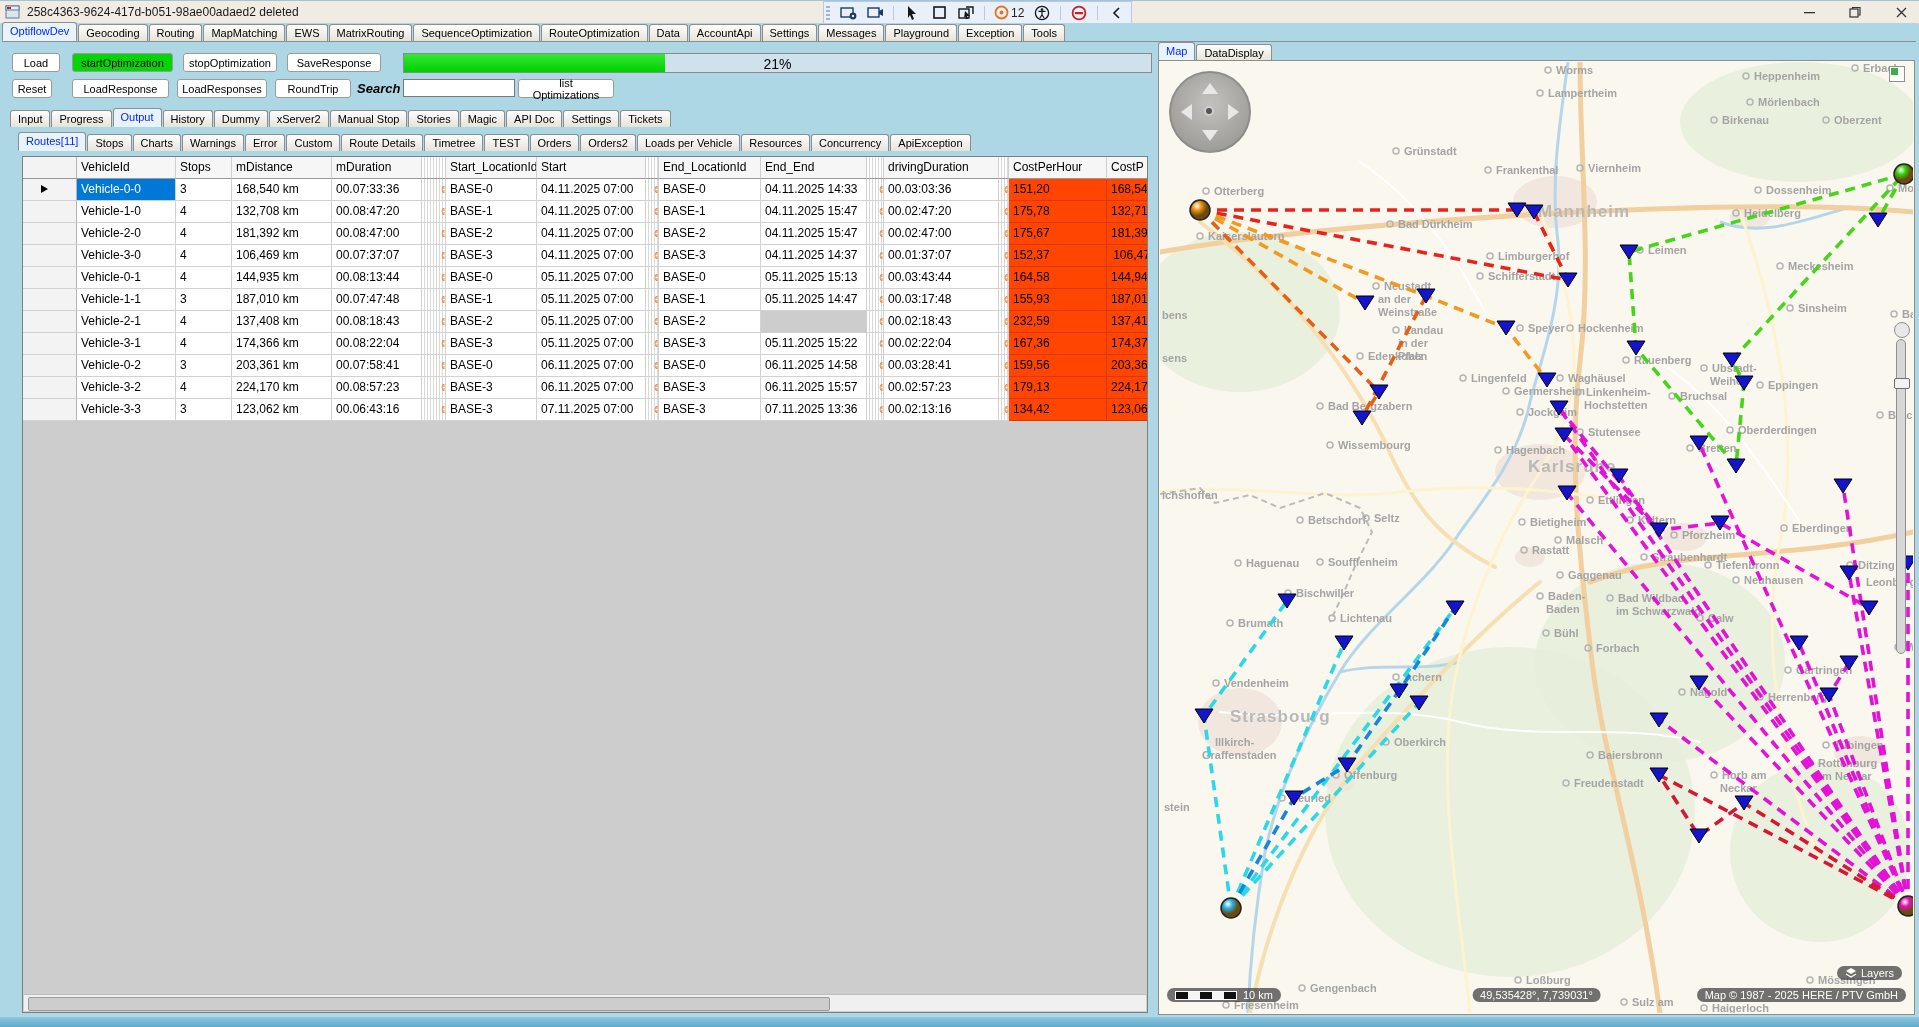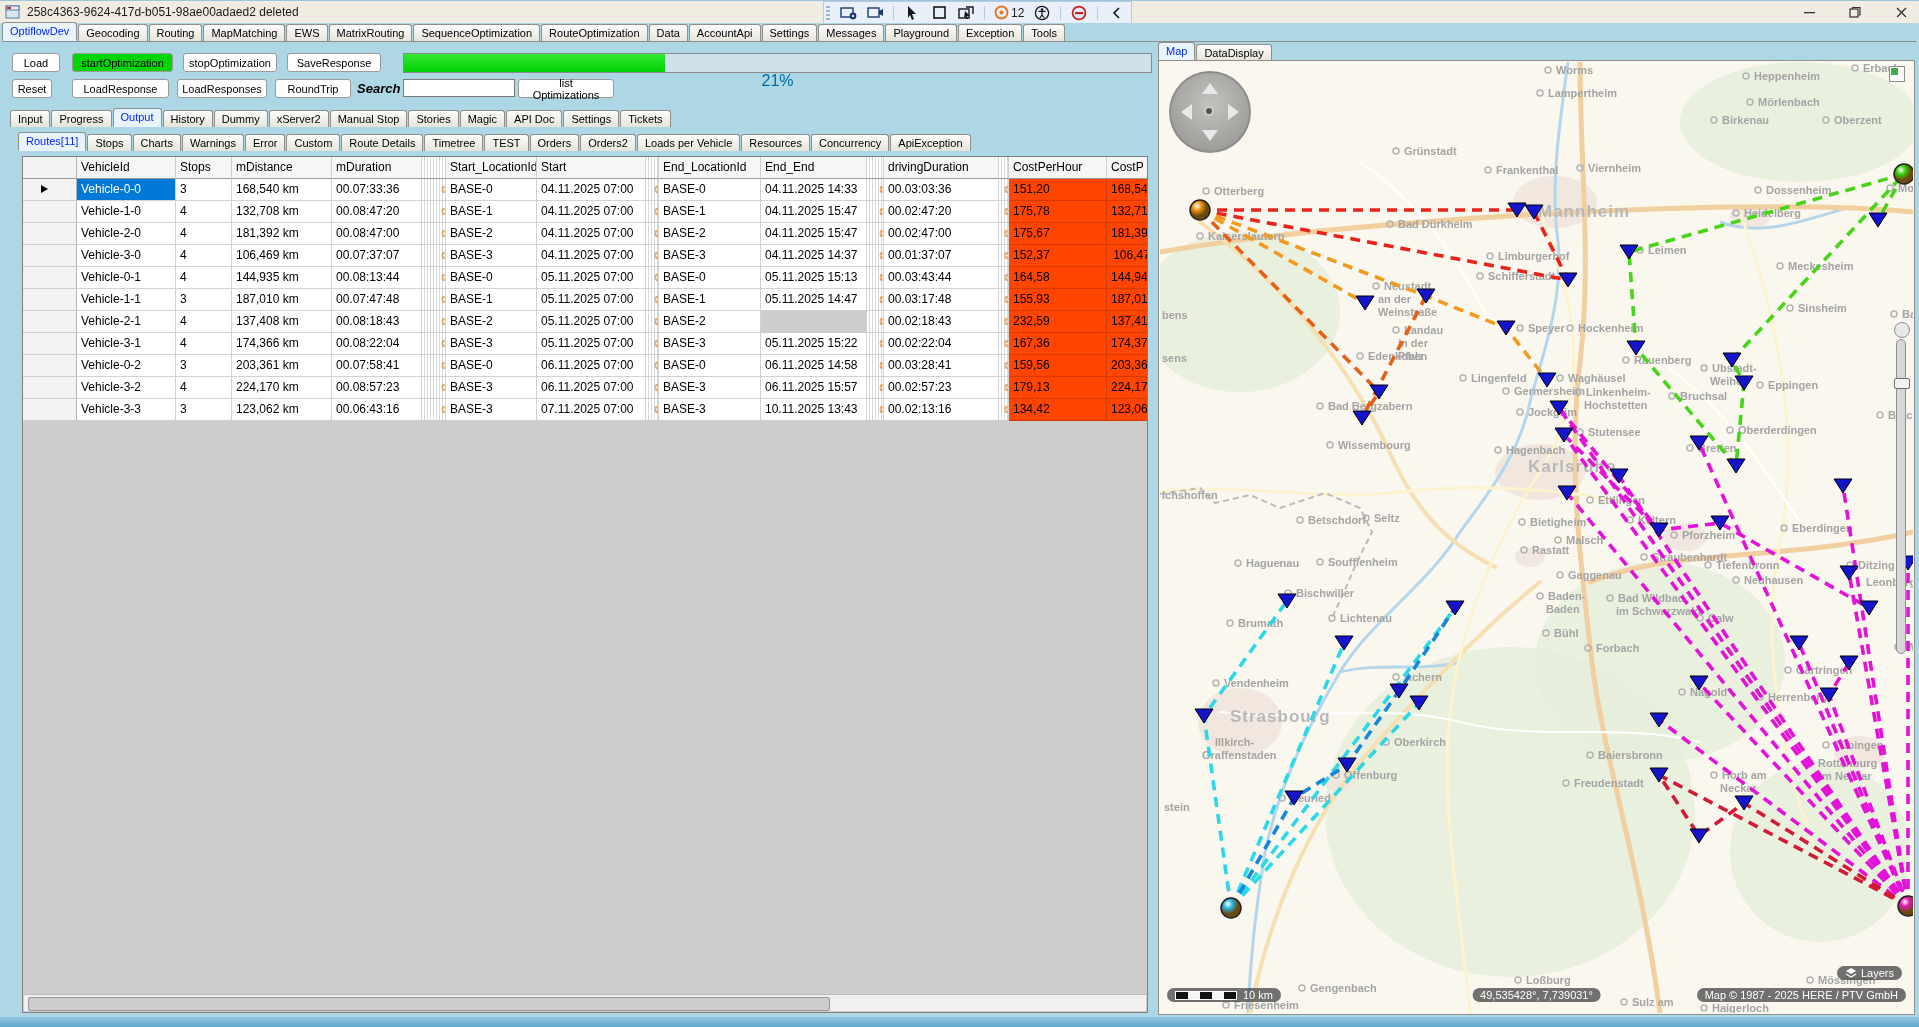--- a/index.html
+++ b/index.html
@@ -24,21 +24,21 @@
   #main-tabs{left:2px;top:22px;width:1914px;height:18px;border-bottom:1px solid #8e8e8e;background:#aed7e6;}
   .tab{background:linear-gradient(#fdfdfd,#e6e3d9);border:1px solid #8e8e8e;border-bottom:none;
        border-radius:3px 3px 0 0;padding:2px 7px 2px;font-size:11px;margin-right:1px;color:#000;white-space:nowrap;}
   .tab.sel{background:#e8f3fb;color:#0028ff;border-bottom:1px solid #e8f3fb;padding-bottom:3px;}
   
   .btn{position:absolute;height:19px;background:#fff;border:1px solid #9b9b9b;border-radius:3px;
        font-size:11px;color:#000;display:flex;align-items:center;justify-content:center;box-sizing:border-box;}
   .btn.green{background:#04d504;}
   #progressbar{left:403px;top:52px;width:749px;height:20px;border:1px solid #8a8a8a;background:#cfe2ec;box-sizing:border-box;}
   #progress-fill{height:100%;width:35%;background:linear-gradient(#33e833,#00cf00);}
-  #progress-label{position:absolute;left:0;top:18px;width:100%;text-align:center;font-size:16px;color:#0369a1;}
+  #progress-label{position:absolute;left:0;top:2px;width:100%;text-align:center;font-size:14px;color:#000000;}
   #search-label{left:357px;top:80px;font-size:13px;font-weight:bold;font-style:italic;color:#000;}
   #search-input{left:403px;top:78px;width:112px;height:18px;border:1px solid #7a7a7a;background:#fff;box-sizing:border-box;font-size:12px;padding:0 3px;}
   
   #output-tabs{left:10px;top:107px;height:19px;}
   #routes-tabs{left:18px;top:131px;height:19px;}
   
   #gridbox{left:22px;top:155px;width:1126px;height:857px;border:1px solid #7f7f7f;background:#cdcdcd;box-sizing:border-box;overflow:hidden;}
   .grow{display:flex;height:22px;box-sizing:border-box;}
   .gcell{box-sizing:border-box;border-right:1px solid #d2d2d2;border-bottom:1px solid #d2d2d2;
          font-size:12px;color:#000;padding:3px 0 0 4px;overflow:hidden;white-space:nowrap;background:#fff;}
@@ -441,21 +441,21 @@
         <div class="gcell selcol" style="width: 54px; flex: 0 0 54px;"></div>
         <div class="gcell" style="width: 99px; flex: 0 0 99px;">Vehicle-3-3</div>
         <div class="gcell" style="width: 56px; flex: 0 0 56px;">3</div>
         <div class="gcell" style="width: 100px; flex: 0 0 100px;">123,062 km</div>
         <div class="gcell" style="width: 90px; flex: 0 0 90px;">00.06:43:16</div>
         <div class="gcell stripe" style="width: 24px; flex: 0 0 24px;"></div>
         <div class="gcell" style="width: 91px; flex: 0 0 91px;">BASE-3</div>
         <div class="gcell" style="width: 109px; flex: 0 0 109px;">07.11.2025 07:00</div>
         <div class="gcell stripe" style="width: 13px; flex: 0 0 13px;"></div>
         <div class="gcell" style="width: 102px; flex: 0 0 102px;">BASE-3</div>
-        <div class="gcell" style="width: 106px; flex: 0 0 106px;">10.11.2025 13:43</div>
+        <div class="gcell" style="width: 106px; flex: 0 0 106px;">07.11.2025 13:36</div>
         <div class="gcell stripe" style="width: 17px; flex: 0 0 17px;"></div>
         <div class="gcell" style="width: 115px; flex: 0 0 115px;">00.02:13:16</div>
         <div class="gcell stripe" style="width: 10px; flex: 0 0 10px;"></div>
         <div class="gcell cost" style="width: 98px; flex: 0 0 98px;">134,42</div>
         <div class="gcell cost" style="width: 46px; flex: 0 0 46px;">123,06</div>
       </div>
     </div>
   <div id="grid-scroll">
     <div id="grid-thumb"></div>
   </div>

